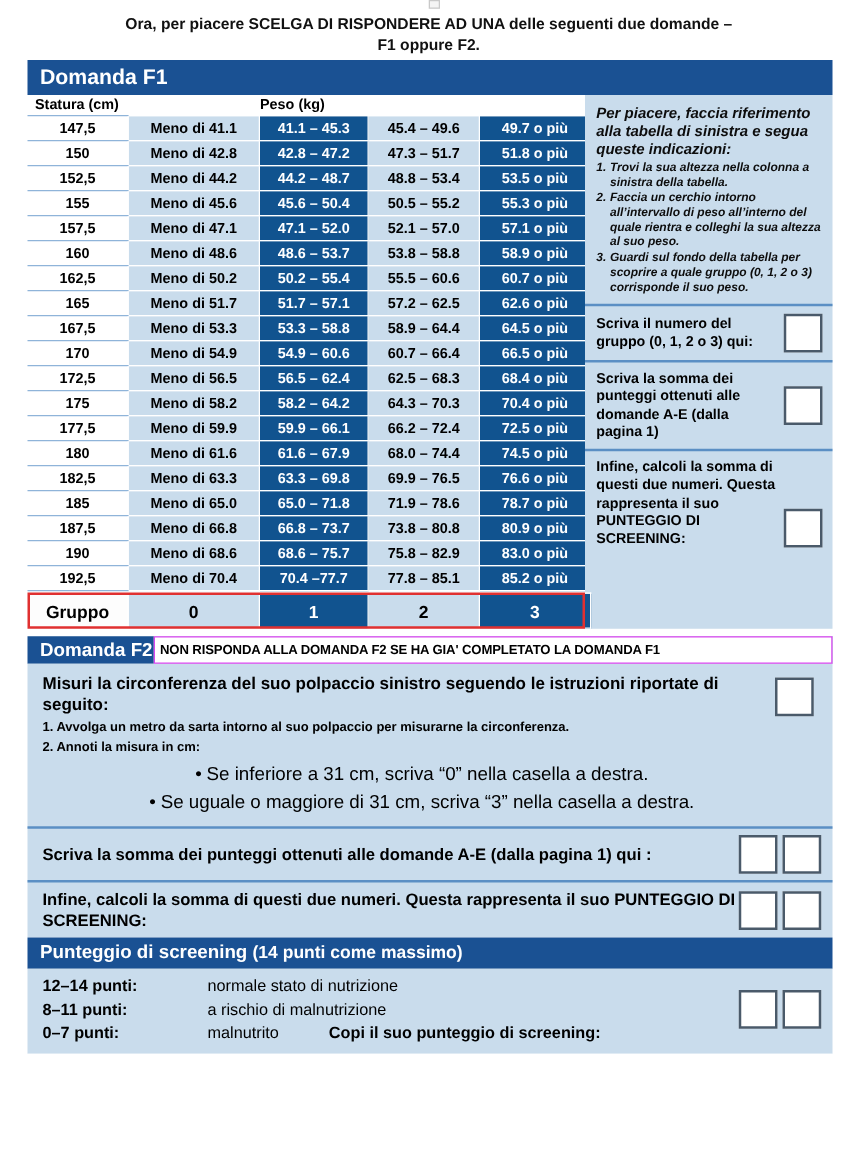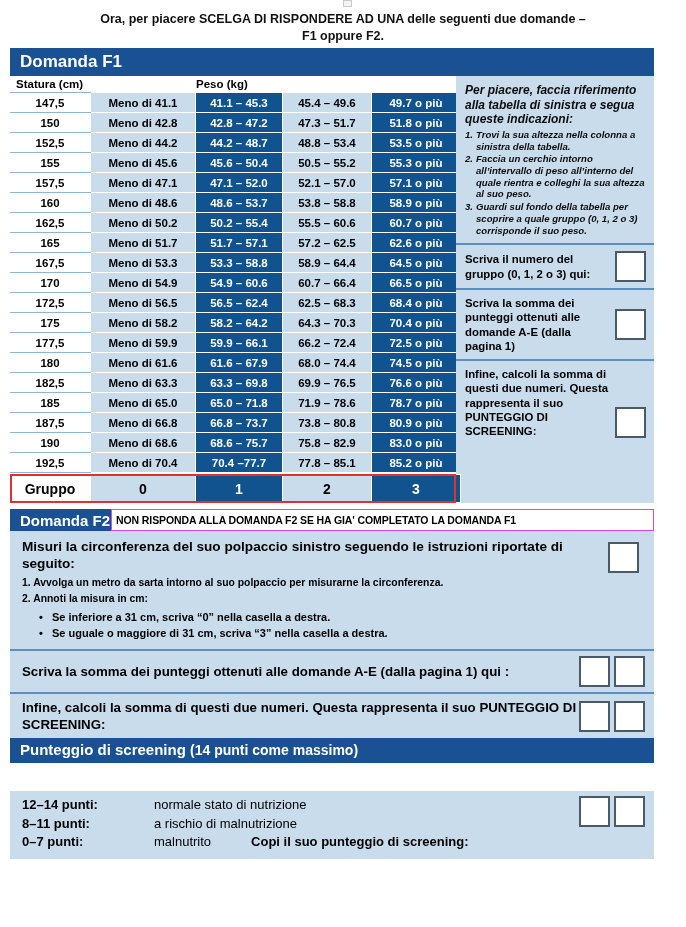--- a/index.html
+++ b/index.html
@@ -35,21 +35,21 @@
     text-align: center;
     font-size: 12.5px;
     font-weight: bold;
     line-height: 1.32;
     color: #111;
   }
 
   
   .sheet {
     position: absolute;
-    left: 10px;
+    left: 22px;
     top: 48px;
     width: 644px;
   }
 
   
   .bar {
     background: #1a5193;
     color: #ffffff;
     font-size: 16px;
     font-weight: bold;
@@ -246,23 +246,24 @@
   .f2-step {
     font-size: 10.4px;
     font-weight: bold;
     line-height: 1.3;
     margin-top: 3px;
   }
   .f2-bullets {
     margin: 3px 0 0 0;
     padding: 0 0 0 30px;
     list-style: none;
-    font-size: 11px;
-    font-weight: bold;
+    font-size: 15px;
+    font-weight: normal;
     line-height: 1.5;
+    text-align: center;
   }
   .f2-bullets li::before {
     content: "\2022";
     display: inline-block;
     width: 13px;
     margin-left: -13px;
   }
   .f2-boxwrap { flex: none; padding: 4px 6px 0 0; }
 
   
@@ -279,22 +280,21 @@
     font-weight: bold;
     line-height: 1.3;
   }
   .twoboxes { display: flex; gap: 4px; flex: none; }
 
   
   .legend {
     background: #c9dcec;
     padding: 5px 9px 7px 12px;
     display: flex;
-    align-items: flex-start;
-    margin-top: 28px;
+    align-items: center;
   }
   .legend-rows { flex: 1; }
   .leg {
     display: flex;
     font-size: 13px;
     line-height: 1.42;
   }
   .leg .k { width: 132px; font-weight: bold; }
   .leg .v { flex: none; }
   .leg .copy {

